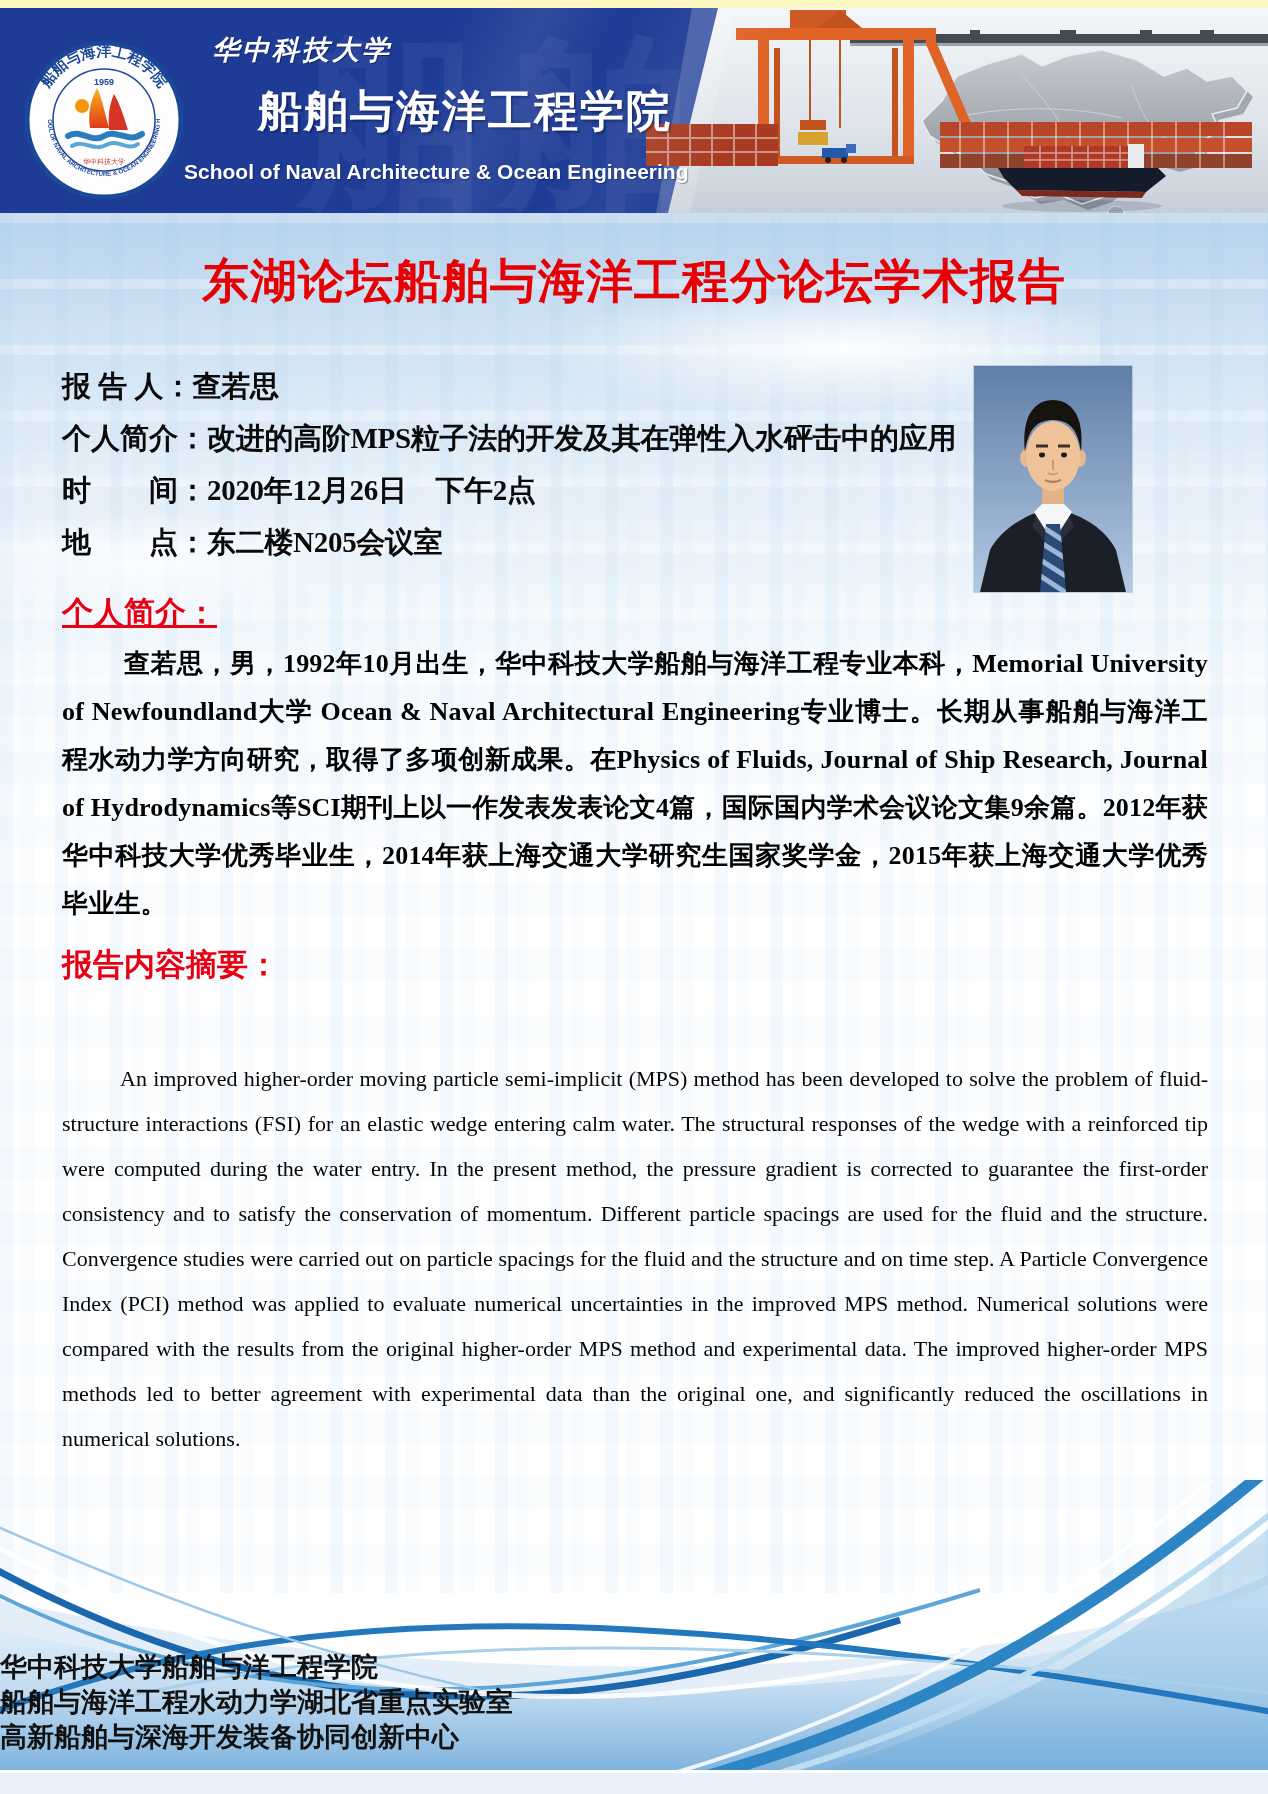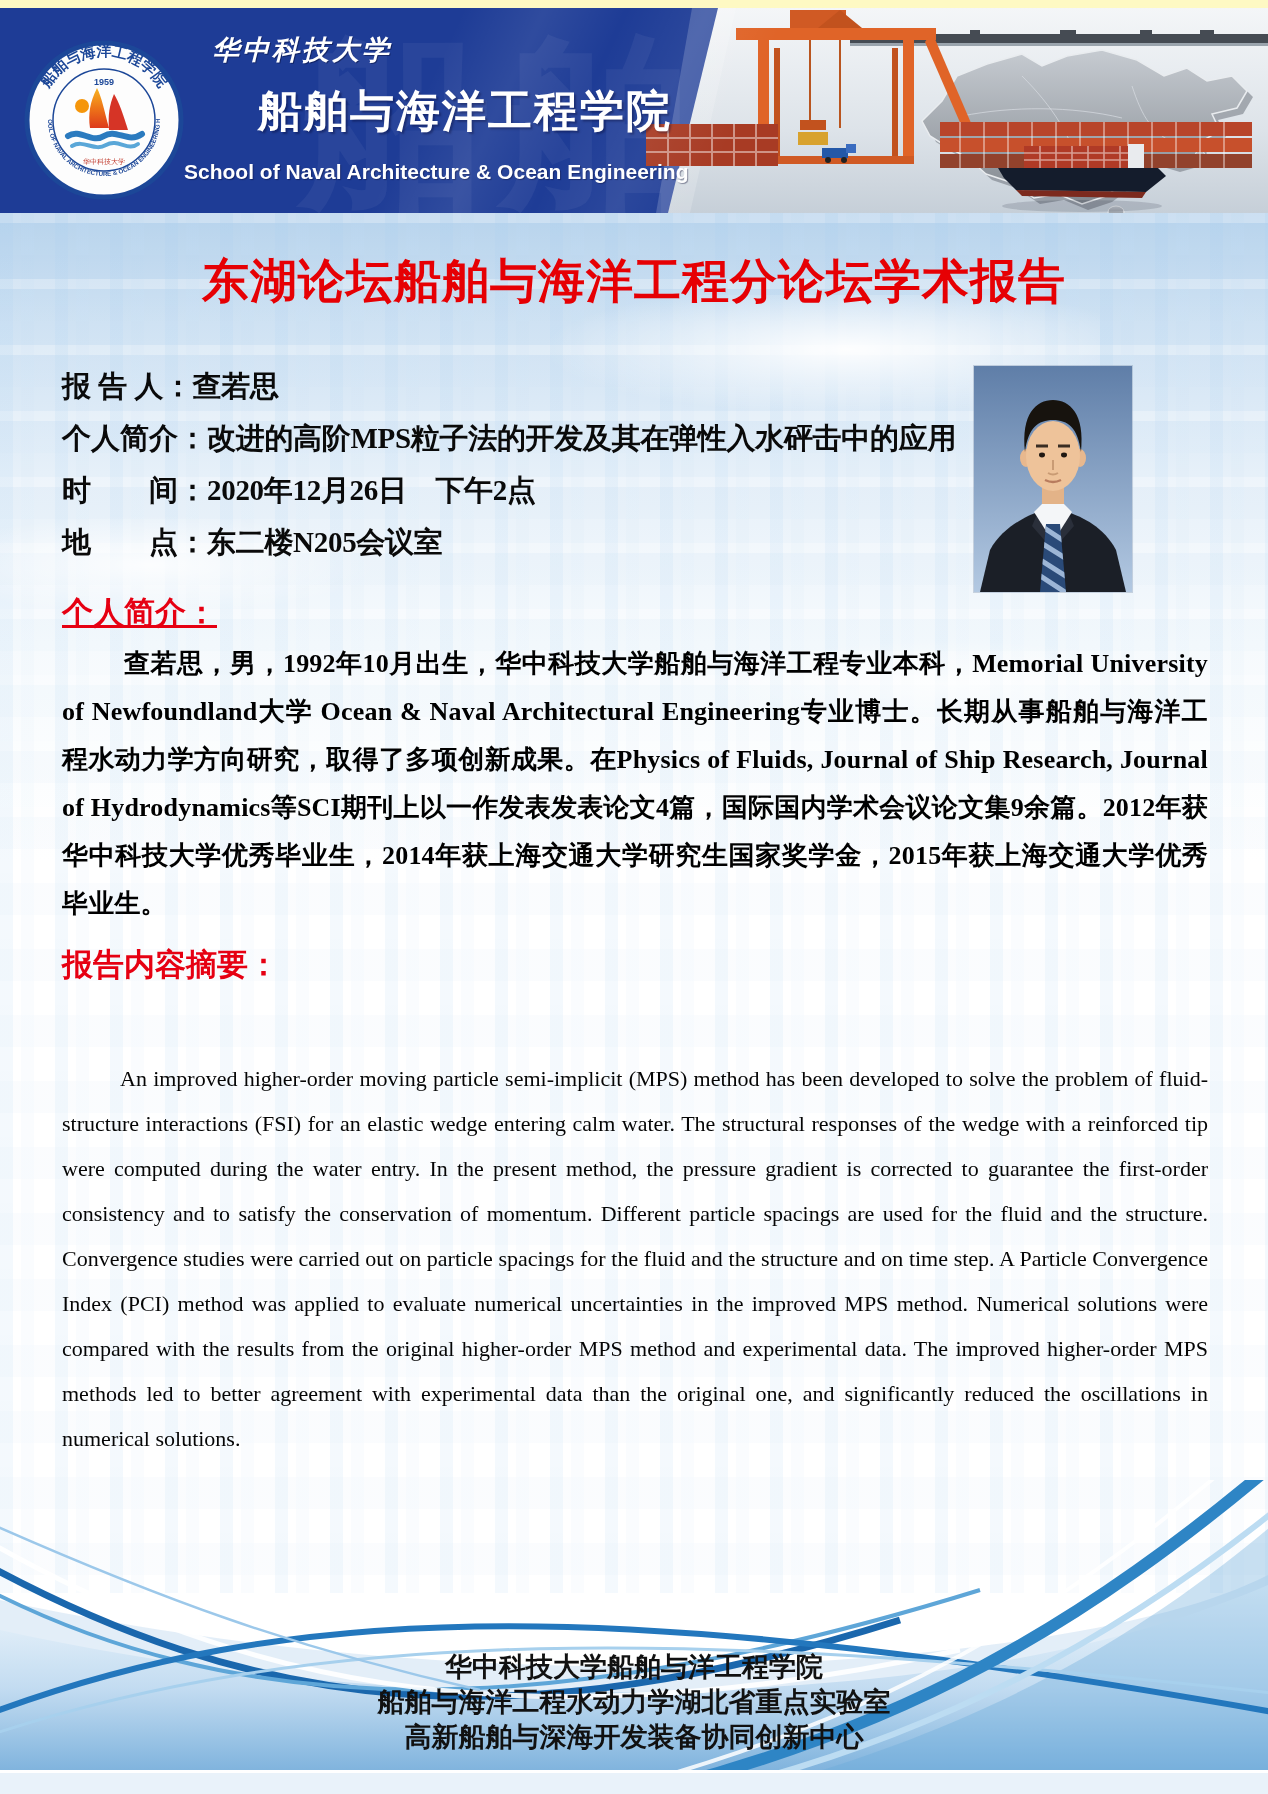--- a/index.html
+++ b/index.html
@@ -47,21 +47,21 @@
   .section-heading{position:absolute;left:62px;font-size:31px;font-weight:bold;color:#e60012;}
   .heading-profile{top:592px;text-decoration:underline;}
   .heading-abstract{top:944px;text-align:right;}
   .bio{position:absolute;left:62px;top:640px;width:1146px;font-size:26px;font-weight:bold;color:#000;
      line-height:48px;text-align:justify;text-indent:62px;letter-spacing:.2px;font-family:Liberation Serif, serif;}
   .abstract{position:absolute;left:62px;top:1056px;width:1146px;font-size:22px;color:#050505;
      line-height:45px;text-align:justify;text-indent:58px;}
 
   
   .wave{position:absolute;left:0;top:1480px;width:1268px;height:314px;}
-  .footer-text{position:absolute;left:0;top:1650px;width:1268px;text-align:center;
+  .footer-text{position:absolute;left:0;top:1650px;width:1268px;
      font-size:27px;font-weight:bold;color:#111;line-height:35px;}
 </style>
 </head>
 <body>
 
 <div class="page">
 
   <div class="body-bg"></div>
   <div class="body-pattern"></div>
   <div class="cloud c1"></div>

